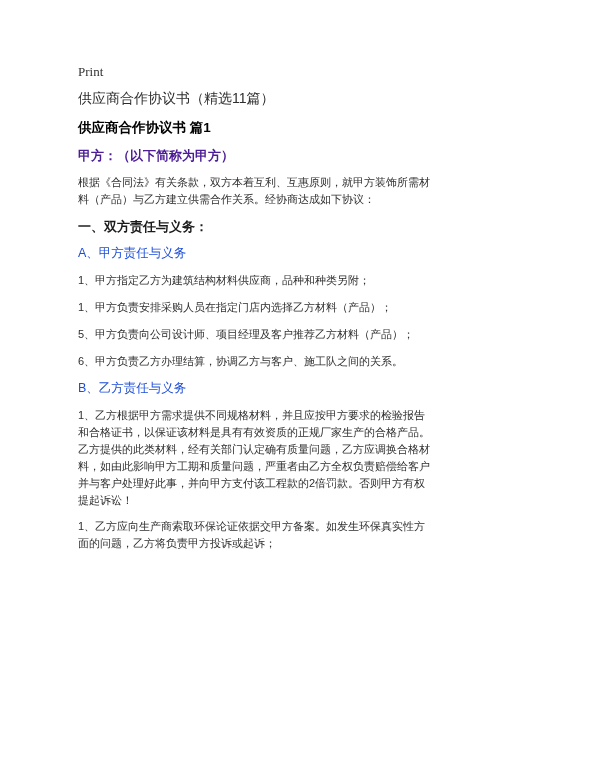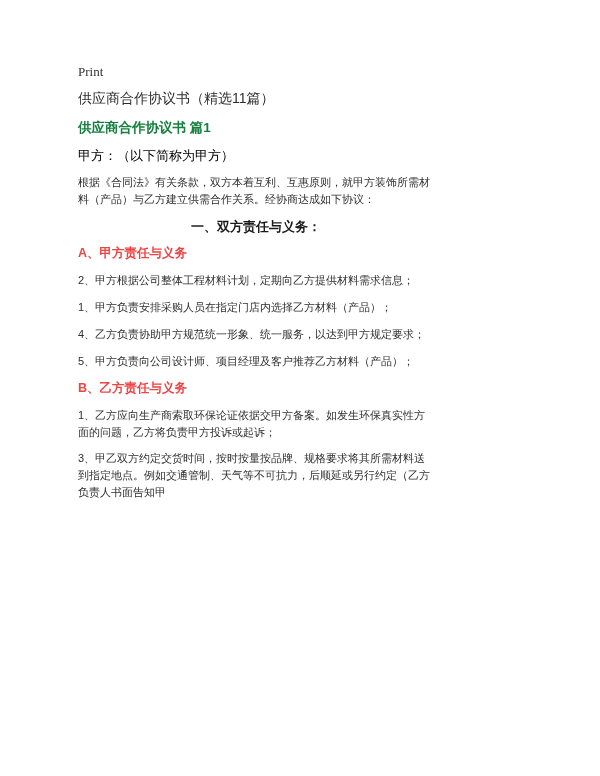--- a/index.html
+++ b/index.html
@@ -44,51 +44,50 @@
     font-size: 14px;
     line-height: 17px;
     font-weight: normal;
     color: #2e2e2e;
     margin: 0 0 12px 0;
   }
   .article-heading {
     font-size: 13.5px;
     line-height: 18px;
     font-weight: bold;
-    color: #15803d;
+    color: #000000;
     margin: 0 0 10px 0;
   }
   .party-line {
     font-size: 13px;
     line-height: 17px;
-    font-weight: normal;
-    color: #000000;
+    font-weight: bold;
+    color: #4c1d95;
     margin: 0 0 10px 0;
   }
   .para {
     font-size: 11px;
     line-height: 17px;
     margin: 0 0 10px 0;
     word-break: break-all;
     line-break: anywhere;
     color: #2e2e2e;
   }
   .section-heading {
     font-size: 13px;
     line-height: 17px;
     font-weight: bold;
     color: #1b1b1b;
     margin: 0 0 10px 0;
-    text-align: center;
   }
   .part-heading {
     font-size: 12.5px;
     line-height: 17px;
-    font-weight: bold;
-    color: #ef4444;
+    font-weight: normal;
+    color: #1d4ed8;
     margin: 0 0 10px 0;
   }
   .clause-list .para {
     margin-bottom: 10px;
   }
   .clause-list-b .para:first-of-type {
     margin-bottom: 9px;
   }
 </style>
 </head>
@@ -107,34 +106,34 @@
 
 
   <p class="para">根据《合同法》有关条款，双方本着互利、互惠原则，就甲方装饰所需材料（产品）与乙方建立供需合作关系。经协商达成如下协议：</p>
 
   <h3 class="section-heading">一、双方责任与义务：</h3>
 
   <p class="part-heading">A、甲方责任与义务</p>
 
   <div class="clause-list">
 
+      <p class="para">1、甲方指定乙方为建筑结构材料供应商，品种和种类另附；</p>
 
-      <p class="para">2、甲方根据公司整体工程材料计划，定期向乙方提供材料需求信息；</p>
 
       <p class="para">1、甲方负责安排采购人员在指定门店内选择乙方材料（产品）；</p>
 
-      <p class="para">4、乙方负责协助甲方规范统一形象、统一服务，以达到甲方规定要求；</p>
 
       <p class="para">5、甲方负责向公司设计师、项目经理及客户推荐乙方材料（产品）；</p>
 
+      <p class="para">6、甲方负责乙方办理结算，协调乙方与客户、施工队之间的关系。</p>
     </div>
 
   <p class="part-heading">B、乙方责任与义务</p>
 
   <div class="clause-list clause-list-b">
 
+      <p class="para">1、乙方根据甲方需求提供不同规格材料，并且应按甲方要求的检验报告和合格证书，以保证该材料是具有有效资质的正规厂家生产的合格产品。乙方提供的此类材料，经有关部门认定确有质量问题，乙方应调换合格材料，如由此影响甲方工期和质量问题，严重者由乙方全权负责赔偿给客户并与客户处理好此事，并向甲方支付该工程款的2倍罚款。否则甲方有权提起诉讼！</p>
 
       <p class="para">1、乙方应向生产商索取环保论证依据交甲方备案。如发生环保真实性方面的问题，乙方将负责甲方投诉或起诉；</p>
 
-      <p class="para">3、甲乙双方约定交货时间，按时按量按品牌、规格要求将其所需材料送到指定地点。例如交通管制、天气等不可抗力，后顺延或另行约定（乙方负责人书面告知甲</p>
     </div>
 
 </div>
 
 </body></html>

